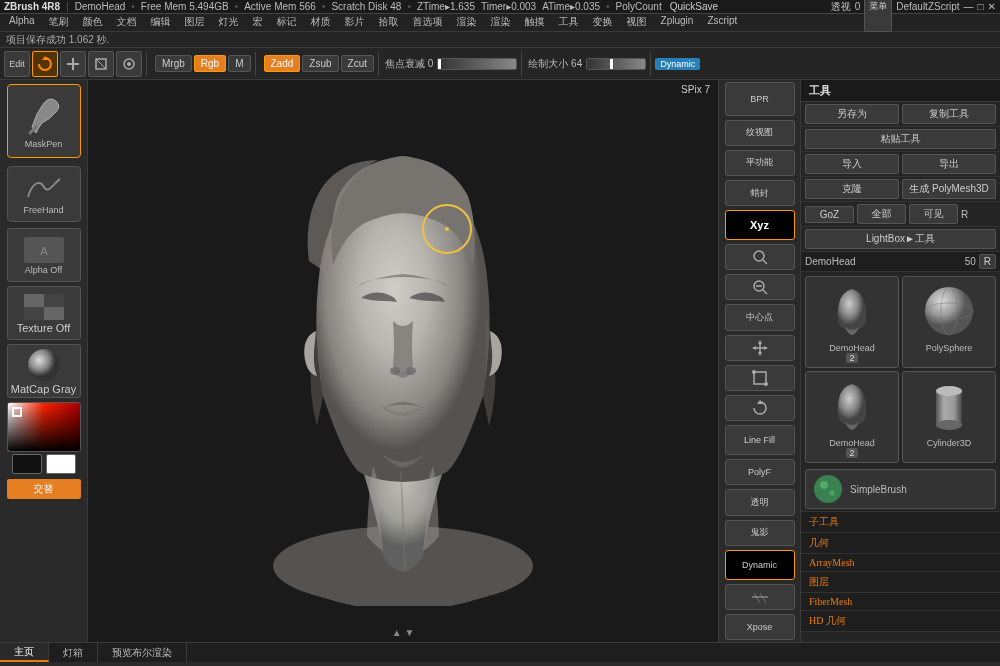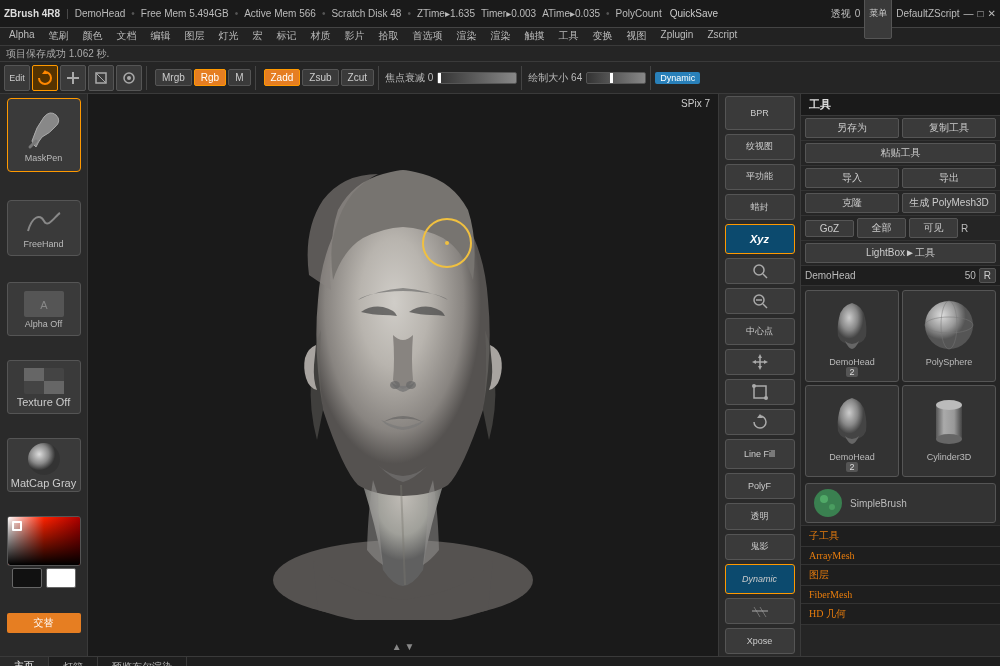--- a/index.html
+++ b/index.html
@@ -9,21 +9,21 @@
       background: #2a2a2a;
       font-family: Arial, sans-serif;
       font-size: 11px;
       color: #ccc;
       overflow: hidden;
       user-select: none;
     }
 
     
     #top-bar {
-      height: 28px;
+      height: 14px;
       background: #1a1a1a;
       display: flex;
       align-items: center;
       padding: 0 4px;
       gap: 6px;
       border-bottom: 1px solid #444;
       font-size: 10px;
       color: #bbb;
     }
     #top-bar .app-title { color: #ddd; font-weight: bold; font-size: 10px; }
@@ -79,21 +79,20 @@
     }
 
     
     #left-panel {
       width: 88px;
       background: #2a2a2a;
       display: flex;
       flex-direction: column;
       border-right: 1px solid #3a3a3a;
       overflow: hidden;
-      gap: 20px;
     }
 
     .left-tool-btn {
       width: 74px;
       height: 74px;
       margin: 4px auto;
       background: #3a3a3a;
       border: 1px solid #555;
       border-radius: 4px;
       display: flex;
@@ -319,21 +318,21 @@
       border: 1px solid #555;
       border-radius: 3px;
       display: flex;
       align-items: center;
       justify-content: center;
       cursor: pointer;
       font-size: 10px;
       color: #ccc;
       gap: 3px;
     }
-    .side-btn.active-orange { background: #0c4a6e; border-color: #f90; font-style: italic; }
+    .side-btn.active-orange { background: #000000; border-color: #f90; }
 
     
     #right-tools {
       width: 200px;
       background: #252525;
       display: flex;
       flex-direction: column;
       border-left: 1px solid #3a3a3a;
       overflow-y: auto;
       overflow-x: hidden;
@@ -955,20 +954,21 @@
         <svg width="32" height="32" viewBox="0 0 32 32">
           <circle cx="16" cy="16" r="14" fill="#3a8050"></circle>
           <circle cx="12" cy="12" r="4" fill="#5aba70" opacity="0.7"></circle>
           <circle cx="20" cy="20" r="3" fill="#5aba70" opacity="0.5"></circle>
         </svg>
         <span class="rt-label">SimpleBrush</span>
       </div>
     </div>
 
     <div class="rt-section-label">子工具</div>
+    <div class="rt-section-label">几何</div>
     <div class="rt-section-label">ArrayMesh</div>
     <div class="rt-section-label">图层</div>
     <div class="rt-section-label">FiberMesh</div>
     <div class="rt-section-label">HD 几何</div>
 
   </div>
 
 </div>
 
 <div id="main-nav">

